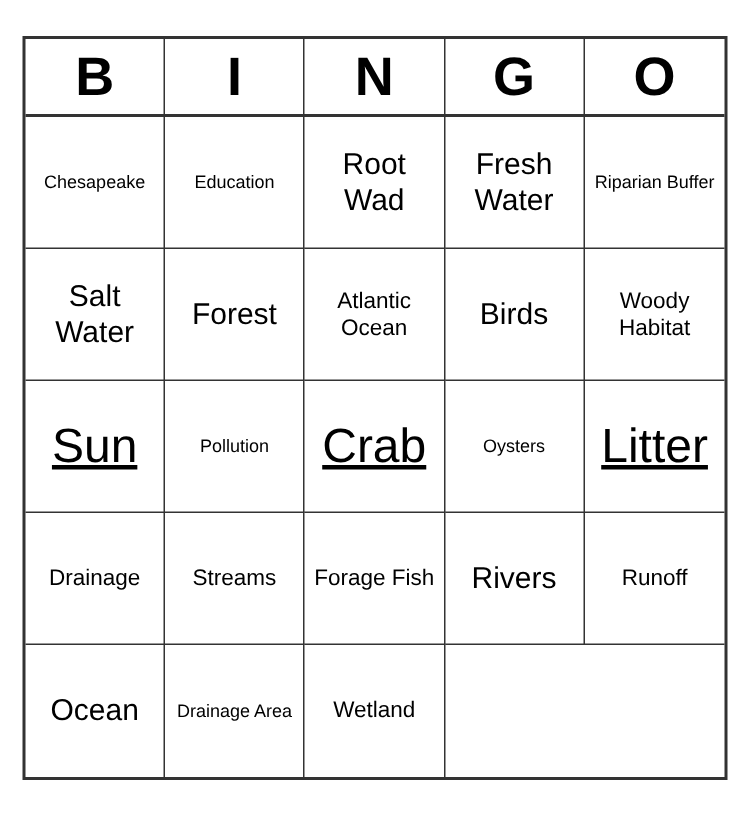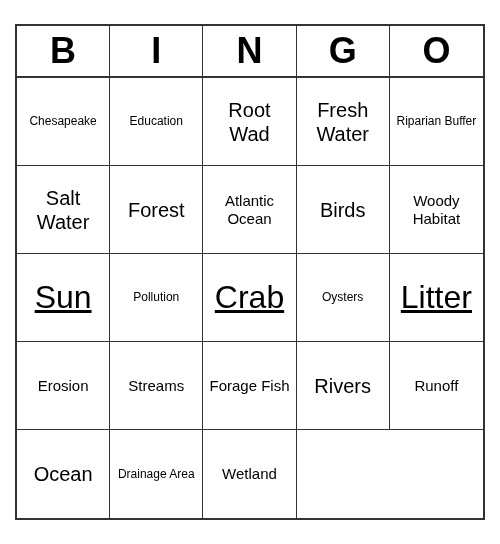--- a/index.html
+++ b/index.html
@@ -111,21 +111,21 @@
       <div class="bingo-cell">
         <span class="cell-text size-xlarge">Crab</span>
       </div>
       <div class="bingo-cell">
         <span class="cell-text size-small">Oysters</span>
       </div>
       <div class="bingo-cell">
         <span class="cell-text size-xlarge">Litter</span>
       </div>
       <div class="bingo-cell">
-        <span class="cell-text size-medium">Erosion</span>
+        <span class="cell-text size-medium">Drainage</span>
       </div>
       <div class="bingo-cell">
         <span class="cell-text size-medium">Streams</span>
       </div>
       <div class="bingo-cell">
         <span class="cell-text size-medium">Forage Fish</span>
       </div>
       <div class="bingo-cell">
         <span class="cell-text size-large">Rivers</span>
       </div>

